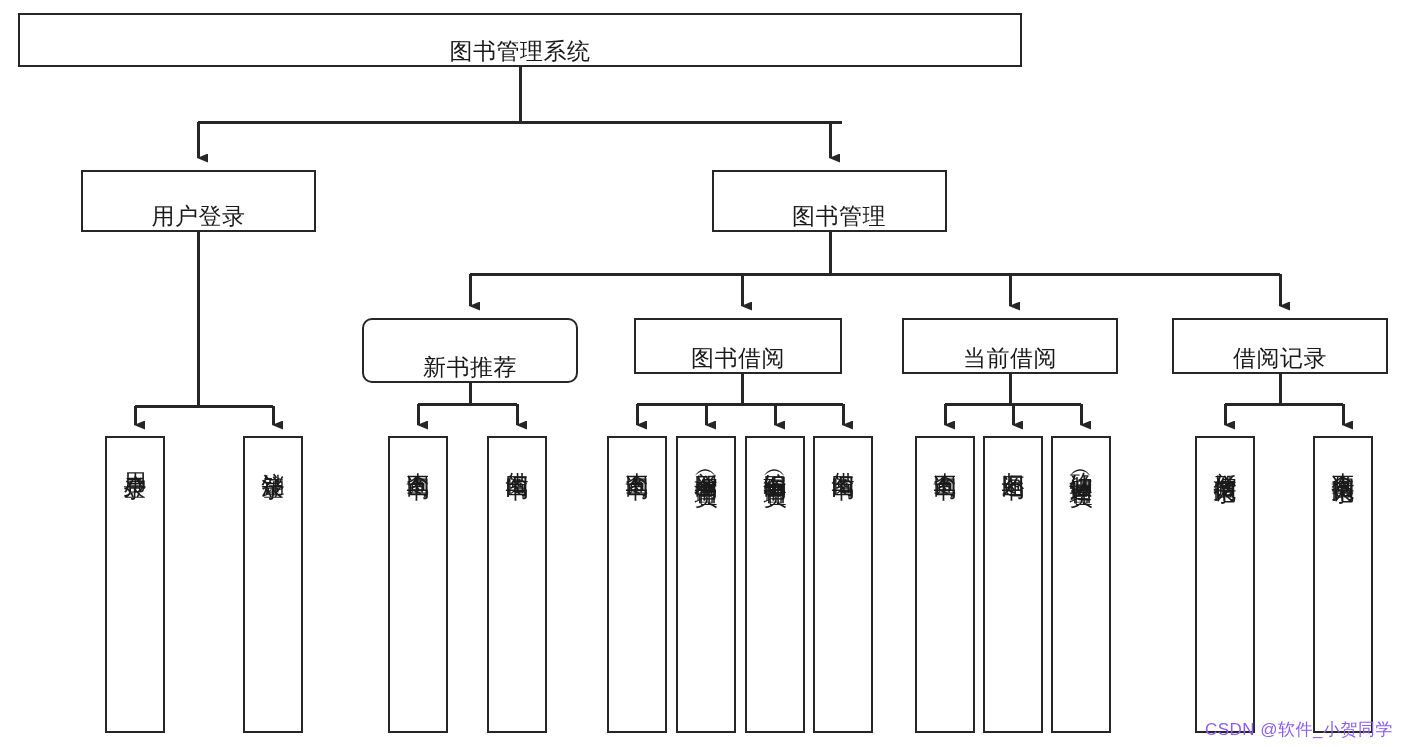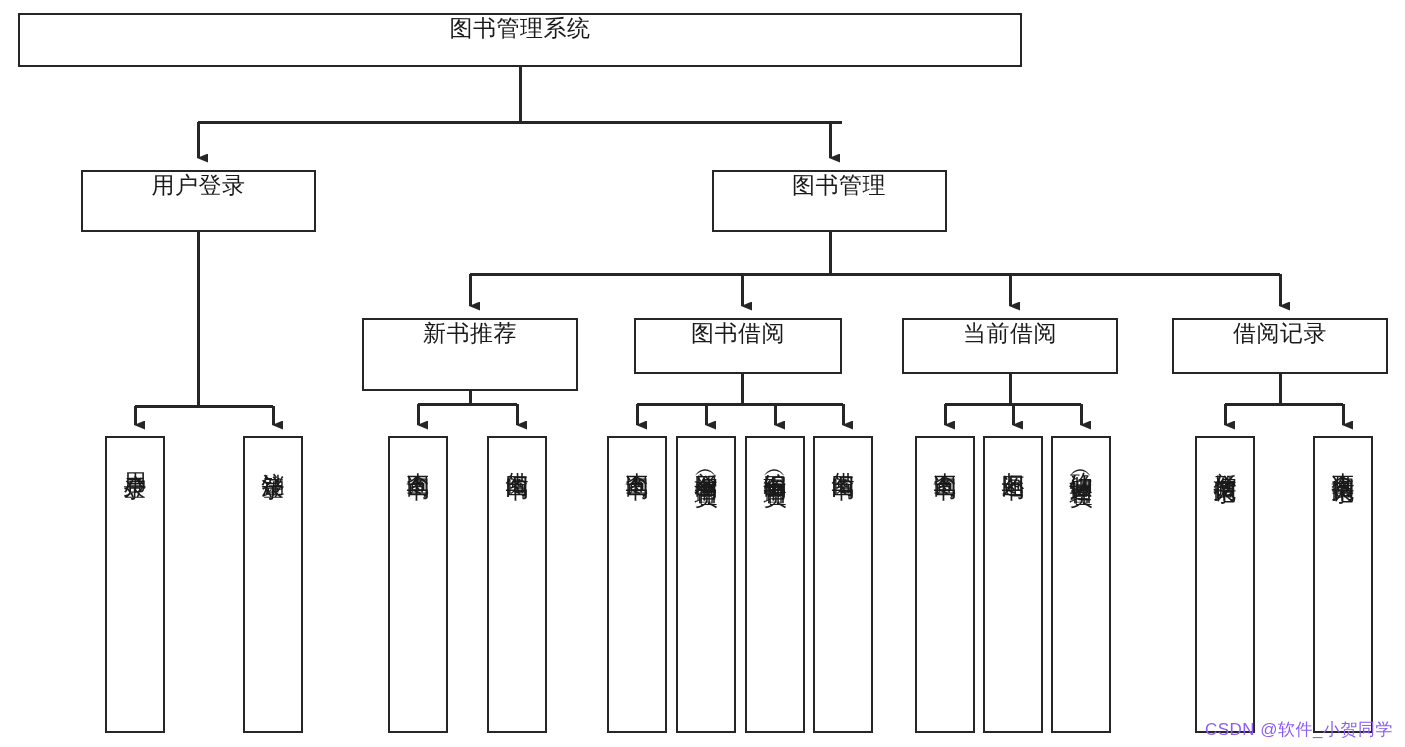--- a/index.html
+++ b/index.html
@@ -25,21 +25,21 @@
     width: 1405px;
     height: 747px;
     pointer-events: none;
   }
   .node {
     position: absolute;
     box-sizing: border-box;
     background: #ffffff;
     border: 2px solid #262626;
     display: flex;
-    align-items: flex-start;
+    align-items: flex-end;
     justify-content: center;
     color: #1a1a1a;
   }
   .node .node-label {
     display: block;
     text-align: center;
     line-height: 1.18;
     letter-spacing: 0.5px;
   }
   .node.horizontal .node-label {
@@ -131,21 +131,21 @@
     <span class="node-label">图书管理系统</span>
   </div>
 
   <div class="node horizontal" style="left:81px; top:170px; width:235px; height:62px;">
     <span class="node-label">用户登录</span>
   </div>
   <div class="node horizontal" style="left:712px; top:170px; width:235px; height:62px;padding-left:19px;">
     <span class="node-label">图书管理</span>
   </div>
 
-  <div class="node horizontal" style="left:362px; top:318px; width:216px; height:73px;">
+  <div class="node horizontal" style="left:362px; top:318px; width:216px; height:65px;border-radius:10px;">
     <span class="node-label">新书推荐</span>
   </div>
   <div class="node horizontal" style="left:634px; top:318px; width:208px; height:56px;">
     <span class="node-label">图书借阅</span>
   </div>
   <div class="node horizontal" style="left:902px; top:318px; width:216px; height:56px;">
     <span class="node-label">当前借阅</span>
   </div>
   <div class="node horizontal" style="left:1172px; top:318px; width:216px; height:56px;">
     <span class="node-label">借阅记录</span>

